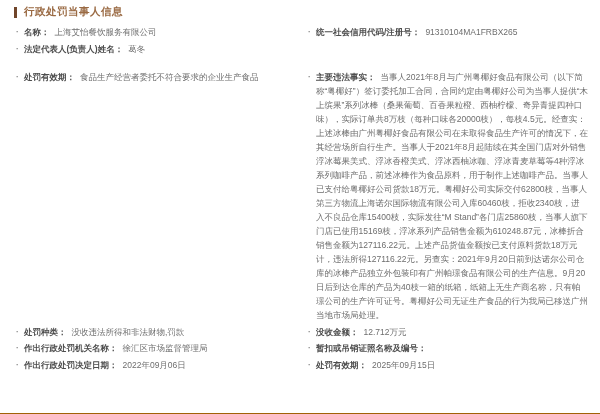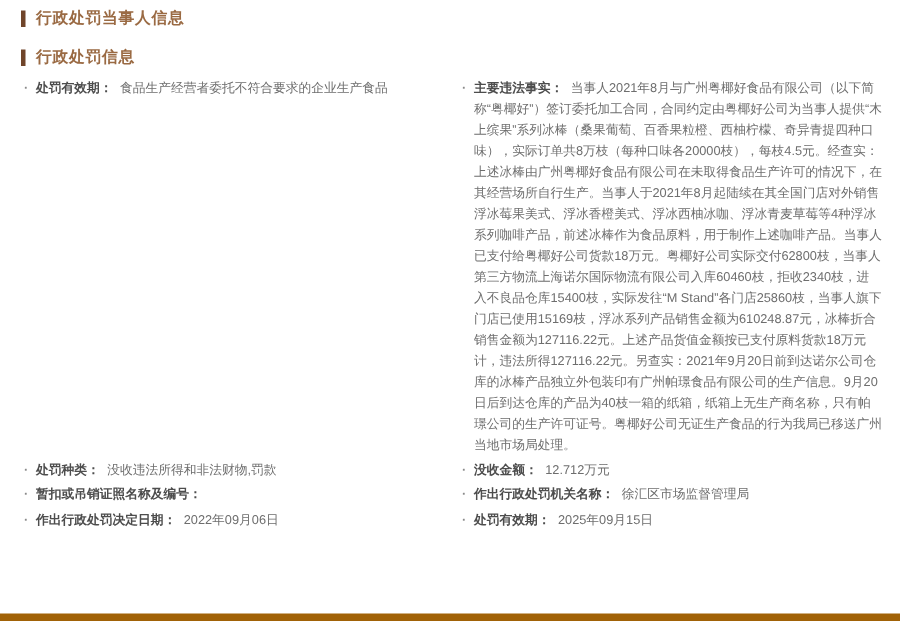--- a/index.html
+++ b/index.html
@@ -7,21 +7,21 @@
     width:600px; height:414px; overflow:hidden;
     font-family:"Liberation Sans","DejaVu Sans",sans-serif;
     color:#6e6e6e;
     -webkit-font-smoothing:antialiased;
   }
   .page {
     box-sizing:border-box;
     width:600px; height:414px;
     padding:5px 12px 0 14px;
     background:#fff;
-    border-bottom:5px solid #a16207;
+    border-bottom:1px solid #a16207;
   }
   .sec-header {
     display:flex; align-items:center;
     height:14px; margin-top:0;
   }
   .sec-bar {
     display:inline-block;
     width:3px; height:11px;
     background:#70452a;
     margin-right:7px;
@@ -67,50 +67,58 @@
 </head>
 <body>
 
 <div class="page">
 
   <section class="section-party">
     <div class="sec-header">
       <span class="sec-bar"></span>
       <span class="sec-title">行政处罚当事人信息</span>
     </div>
+    <div class="fields grid2">
+      <div class="field">
+        <span class="label">名称：</span><span class="value">上海艾怡餐饮服务有限公司</span>
+      </div>
+      <div class="field">
+        <span class="label">统一社会信用代码/注册号：</span><span class="value">91310104MA1FRBX265</span>
+      </div>
+      <div class="field">
+        <span class="label">法定代表人(负责人)姓名：</span><span class="value">葛冬</span>
+      </div>
+      <div></div>
+    </div>
   </section>
 
   <section class="section-penalty">
-    <div class="sec-header">
-      <span class="sec-bar"></span>
-      <span class="sec-title">行政处罚信息</span>
-    </div>
     <div class="fields grid2">
 
       <div class="field">
         <span class="label">处罚有效期：</span><span class="value">食品生产经营者委托不符合要求的企业生产食品</span>
       </div>
 
       <div class="field">
         <span class="label">主要违法事实：</span><span class="value">当事人2021年8月与广州粤椰好食品有限公司（以下简称“粤椰好”）签订委托加工合同，合同约定由粤椰好公司为当事人提供“木上缤果”系列冰棒（桑果葡萄、百香果粒橙、西柚柠檬、奇异青提四种口味），实际订单共8万枝（每种口味各20000枝），每枝4.5元。经查实：上述冰棒由广州粤椰好食品有限公司在未取得食品生产许可的情况下，在其经营场所自行生产。当事人于2021年8月起陆续在其全国门店对外销售浮冰莓果美式、浮冰香橙美式、浮冰西柚冰咖、浮冰青麦草莓等4种浮冰系列咖啡产品，前述冰棒作为食品原料，用于制作上述咖啡产品。当事人已支付给粤椰好公司货款18万元。粤椰好公司实际交付62800枝，当事人第三方物流上海诺尔国际物流有限公司入库60460枝，拒收2340枝，进入不良品仓库15400枝，实际发往“M Stand”各门店25860枝，当事人旗下门店已使用15169枝，浮冰系列产品销售金额为610248.87元，冰棒折合销售金额为127116.22元。上述产品货值金额按已支付原料货款18万元计，违法所得127116.22元。另查实：2021年9月20日前到达诺尔公司仓库的冰棒产品独立外包装印有广州帕璟食品有限公司的生产信息。9月20日后到达仓库的产品为40枝一箱的纸箱，纸箱上无生产商名称，只有帕璟公司的生产许可证号。粤椰好公司无证生产食品的行为我局已移送广州当地市场局处理。</span>
       </div>
 
       <div class="field">
         <span class="label">处罚种类：</span><span class="value">没收违法所得和非法财物,罚款</span>
       </div>
 
       <div class="field">
         <span class="label">没收金额：</span><span class="value">12.712万元</span>
       </div>
 
       <div class="field">
-        <span class="label">暂扣或吊销证照名称及编号：</span><span class="value"></span>
+        <span class="label">作出行政处罚机关名称：</span><span class="value">徐汇区市场监督管理局</span>
       </div>
       <div class="field">
-        <span class="label">作出行政处罚机关名称：</span><span class="value">徐汇区市场监督管理局</span>
+        <span class="label">暂扣或吊销证照名称及编号：</span><span class="value"></span>
       </div>
 
       <div class="field">
         <span class="label">作出行政处罚决定日期：</span><span class="value">2022年09月06日</span>
       </div>
       <div class="field">
         <span class="label">处罚有效期：</span><span class="value">2025年09月15日</span>
       </div>
 
     </div>

